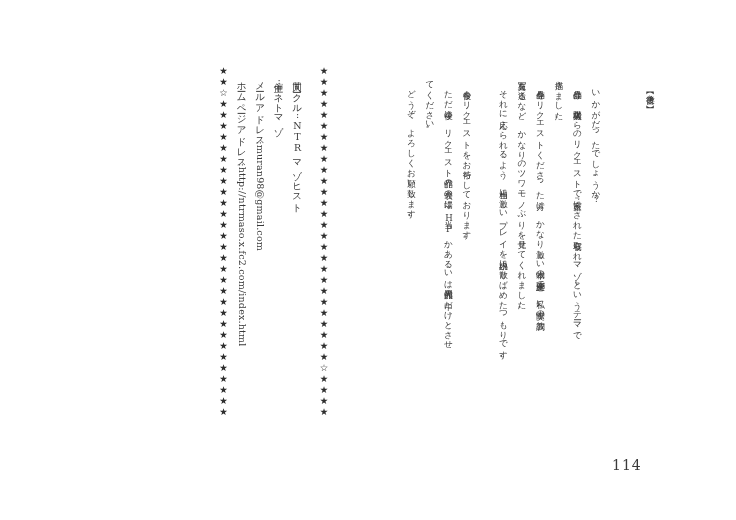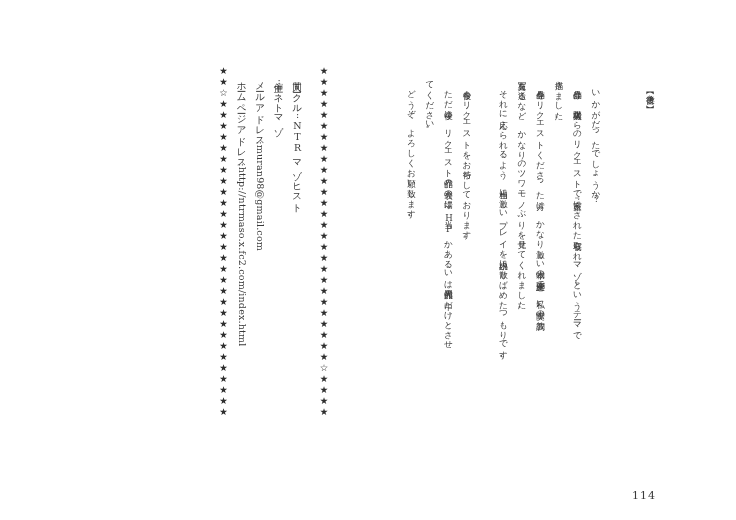--- a/index.html
+++ b/index.html
@@ -56,26 +56,25 @@
     padding-top: 2px;
     letter-spacing: 0;
     text-orientation: upright;
     color: #2e2e2e;
   }
   .indent {
     text-indent: 1em;
   }
   .page-number {
     position: absolute;
-    left: 632px;
+    left: 612px;
     top: 457px;
-    font-size: 11px;
+    font-size: 14px;
     letter-spacing: 1px;
     color: #3a3a3a;
-    margin-top: 32px;
   }
 </style>
 </head>
 <body>
 
 <div class="screen">
 
   <div class="vtext">
     <div class="col k-header">【後書き】</div>
 

